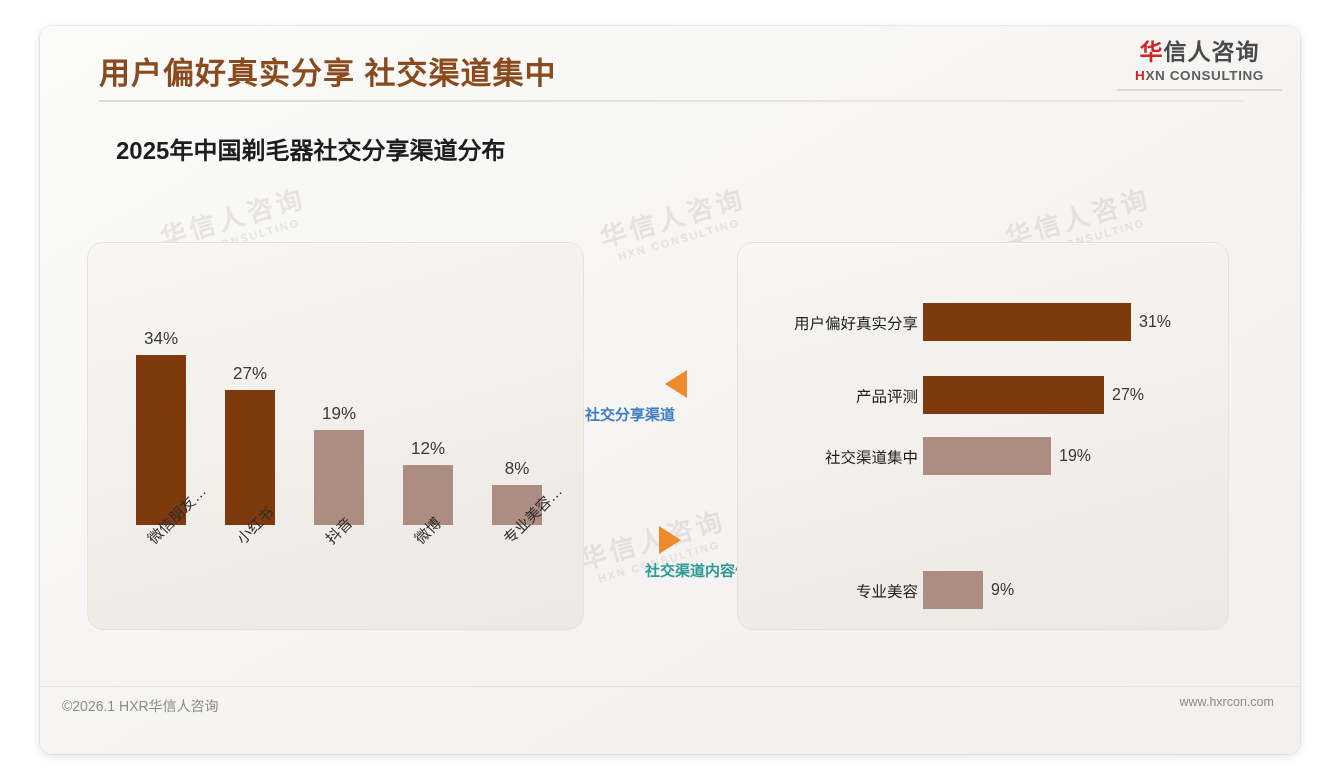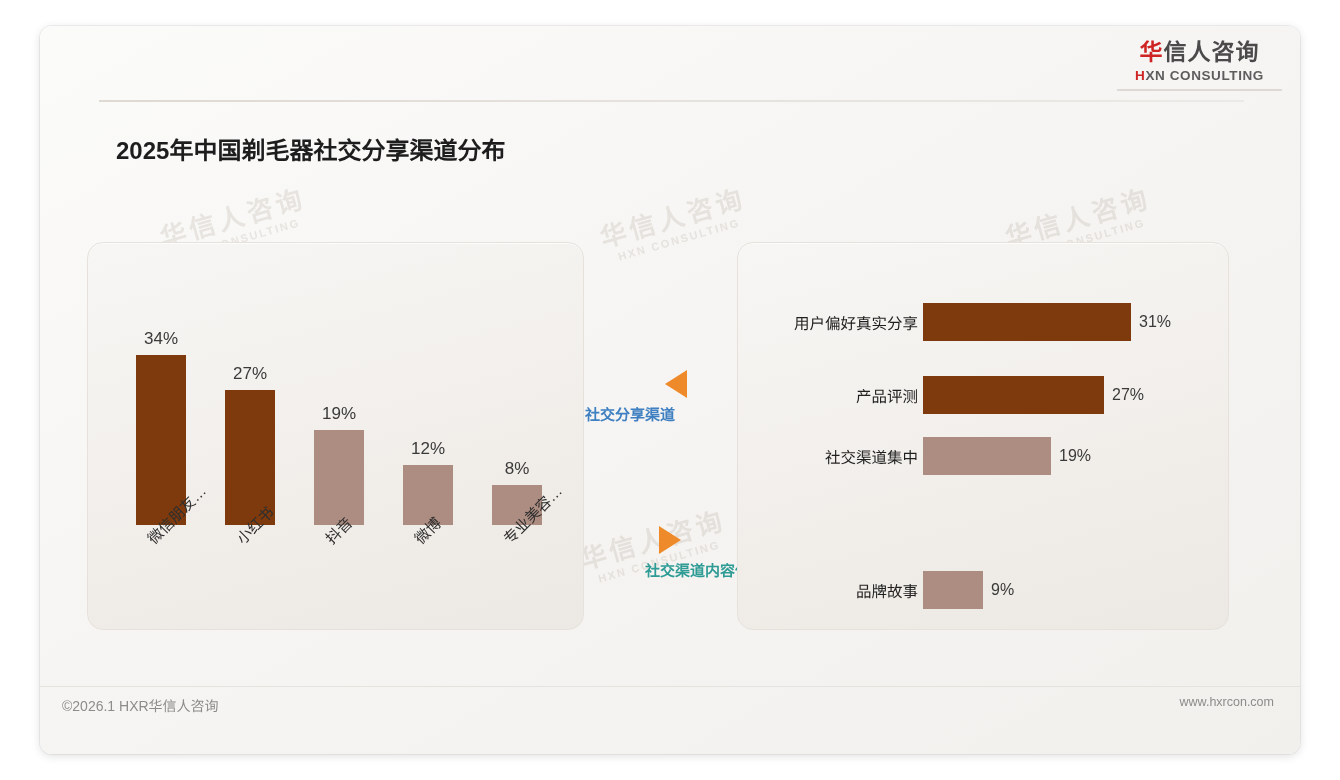--- a/index.html
+++ b/index.html
@@ -161,20 +161,21 @@
     font-size:12.5px;color:#8c8c8c;white-space:nowrap;
   }
 </style>
 </head>
 <body>
 
 <div class="slide-wrap">
   <div class="slide">
 
     <div class="header">
+      <div class="hdr-title">用户偏好真实分享 社交渠道集中</div>
       <div class="hdr-rule"></div>
       <div class="logo">
         <div class="logo-cn"><span class="red">华</span><span>信人咨询</span></div>
         <div class="logo-en"><span class="red">H</span><span>XN CONSULTING</span></div>
         <div class="logo-rule"></div>
       </div>
     </div>
 
     <div class="wm" style="left:120px;top:178px;">
       <span class="l1">华信人咨询</span>
@@ -253,21 +254,21 @@
             <div class="hcat">产品评测</div>
             <div class="hbar" style="width: 181px; background: rgb(126, 58, 12);"></div>
             <div class="hval" style="left: 374px;">27%</div>
           </div>
           <div class="hrow" style="top: 194px; height: 38px;">
             <div class="hcat">社交渠道集中</div>
             <div class="hbar" style="width: 128px; background: rgb(173, 141, 130);"></div>
             <div class="hval" style="left: 321px;">19%</div>
           </div>
           <div class="hrow" style="top: 328px; height: 38px;">
-            <div class="hcat">品牌故事</div>
+            <div class="hcat">专业美容</div>
             <div class="hbar" style="width: 60px; background: rgb(173, 141, 130);"></div>
             <div class="hval" style="left: 253px;">9%</div>
           </div>
         </div>
     </div>
 
     <div class="foot-rule"></div>
     <div class="footer-left">©2026.1 HXR华信人咨询</div>
     <div class="footer-right">www.hxrcon.com</div>
 

